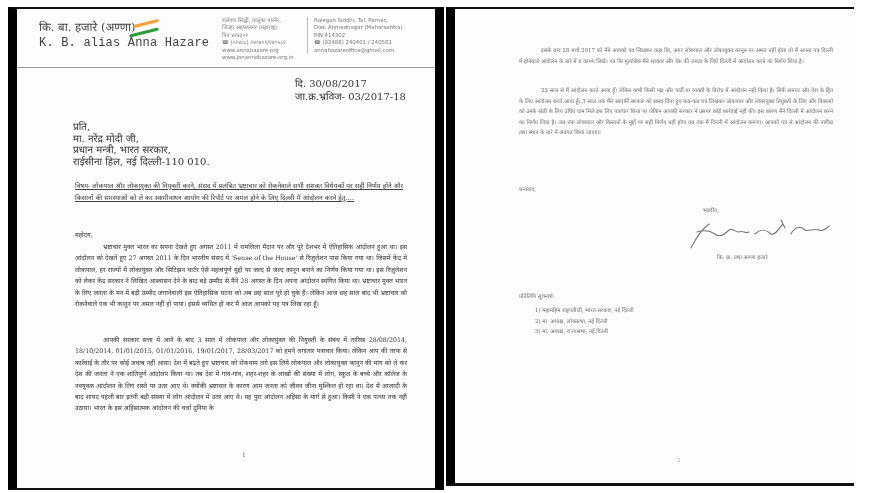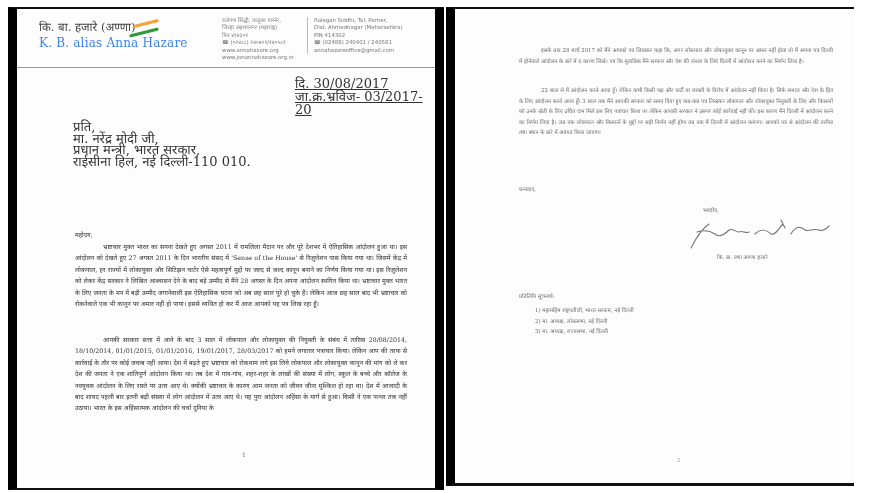--- a/index.html
+++ b/index.html
@@ -10,32 +10,32 @@
   .page {
     position: absolute; background: #fdfdfe; overflow: hidden;
     border-top: 2px solid #111; border-bottom: 2px solid #111;
   }
   .page-left { left: 8px; top: 7px; width: 418px; height: 479px; border-left: 9px solid #000; border-right: 9px solid #000; }
   .page-right { left: 446px; top: 7px; width: 399px; height: 474px; border-left: 9px solid #000; border-bottom: 3px solid #111; }
 
   
   .lh { position: absolute; left: 0; top: 0; width: 100%; height: 58px; border-bottom: 1px solid #9a9a9a; }
   .lh-name-hi { position: absolute; left: 22px; top: 10px; font-size: 11.5px; color: #444; }
-  .lh-name-en { position: absolute; left: 22px; top: 27px; font-size: 12px; color: #3b82f6; letter-spacing: 0.2px; }
+  .lh-name-en { position: absolute; left: 22px; top: 27px; font-size: 12px; color: #404040; letter-spacing: 0.2px; font-family: Liberation Mono, monospace; }
   .flag { position: absolute; left: 110px; top: 9px; width: 34px; height: 22px; }
   .flag span { position: absolute; height: 3px; border-radius: 2px; transform: rotate(-14deg); }
   .flag .saffron { left: 6px; top: 4px; width: 26px; background: #f4a33a; }
   .flag .green { left: 2px; top: 13px; width: 30px; background: #2f9a3c; }
   .lh-addr { position: absolute; top: 8px; font-family: "DejaVu Sans", sans-serif; font-size: 5.4px; line-height: 7.4px; color: #777; white-space: nowrap; }
   .lh-addr-hi { left: 205px; }
   .lh-addr-en { left: 290px; padding-left: 6px; border-left: 1px solid #bbb; }
 
-  .date-block { position: absolute; left: 278px; top: 68px; font-size: 13px; line-height: 13px; color: #333; text-decoration: underline; }
+  .date-block { position: absolute; left: 278px; top: 68px; font-size: 10px; line-height: 13px; color: #333; }
 
-  .addr-block { position: absolute; left: 56px; top: 112px; font-size: 13px; line-height: 11.5px; color: #333; }
+  .addr-block { position: absolute; left: 56px; top: 112px; font-size: 10px; line-height: 11.5px; color: #333; }
   .addr-block .bold { font-weight: normal; }
 
   .subject { position: absolute; left: 58px; top: 172px; width: 332px; font-size: 6.6px; line-height: 11.5px; color: #333; }
   .subject span { text-decoration: underline; text-decoration-color: #444; }
 
   .body-text { position: absolute; left: 58px; width: 332px; font-size: 6.3px; line-height: 11.4px; color: #333; text-align: justify; }
   .salutation { top: 220px; }
   .para1 { top: 232px; text-indent: 28px; }
   .para2 { top: 325px; text-indent: 28px; }
 
@@ -76,30 +76,33 @@
       <div>Ralegan Siddhi, Tal. Parner,</div>
       <div>Dist. Ahmednagar (Maharashtra)</div>
       <div>PIN 414302</div>
       <div>☎ (02488) 240401 / 240581</div>
       <div>annahazareoffice@gmail.com</div>
     </div>
   </div>
 
   <div class="date-block">
     <div>दि. 30/08/2017</div>
-    <div>जा.क्र.भ्रविज- 03/2017-20</div>
+    <div>जा.क्र.भ्रविज- 03/2017-18</div>
   </div>
 
   <div class="addr-block">
     <div>प्रति,</div>
     <div class="bold">मा. नरेंद्र मोदी जी,</div>
     <div>प्रधान मन्त्री, भारत सरकार,</div>
     <div>राईसीना हिल, नई दिल्ली-110 010.</div>
   </div>
 
+  <div class="subject">
+    <span>विषय- लोकपाल और लोकायुक्त की नियुक्ती करने, संसद में प्रलंबित भ्रष्टाचार को रोकनेवाले सभी सशक्त विधेयकों पर सही निर्णय होने और किसानों की समस्याओं को ले कर स्वामीनाथन आयोग की रिपोर्ट पर अमल होने के लिए दिल्ली में आंदोलन करने हेतु....</span>
+  </div>
 
   <div class="body-text salutation">महोदय,</div>
   <div class="body-text para1">भ्रष्टाचार मुक्त भारत का सपना देखते हुए अगस्त 2011 में रामलिला मैदान पर और पूरे देशभर में ऐतिहासिक आंदोलन हुआ था। इस आंदोलन को देखते हुए 27 अगस्त 2011 के दिन भारतीय संसद में 'Sense of the House' से रिज़ुलेशन पास किया गया था। जिसमें केंद्र में लोकपाल, हर राज्यों में लोकायुक्त और सिटिझन चार्टर ऐसे महत्वपूर्ण मुद्दों पर जल्द से जल्द कानून बनाने का निर्णय किया गया था। इस रिज़ुलेशन को लेकर केंद्र सरकार ने लिखित आश्वासन देने के बाद बड़े उम्मीद से मैंने 28 अगस्त के दिन अपना आंदोलन स्थगित किया था। भ्रष्टाचार मुक्त भारत के लिए जनता के मन में बड़ी उम्मीद जगानेवाली इस ऐतिहासिक घटना को अब छह साल पूरे हो चुके हैं। लेकिन आज छह साल बाद भी भ्रष्टाचार को रोकनेवाले एक भी कानून पर अमल नहीं हो पाया। इससे व्यथित हो कर मैं आज आपको यह पत्र लिख रहा हूँ।</div>
   <div class="body-text para2">आपकी सरकार सत्ता में आने के बाद 3 साल में लोकपाल और लोकायुक्त की नियुक्ती के संबंध में तारिख 28/08/2014, 18/10/2014, 01/01/2015, 01/01/2016, 19/01/2017, 28/03/2017 को हमने लगातार पत्राचार किया। लेकिन आप की तरफ से कार्रवाई के तौर पर कोई जवाब नहीं आया। देश में बढ़ते हुए भ्रष्टाचार को रोकथाम लगे इस लिये लोकपाल और लोकायुक्त कानून की मांग को ले कर देश की जनता ने एक शांतिपूर्ण आंदोलन किया था। तब देश में गांव-गांव, शहर-शहर के लाखों की संख्या में लोग, स्कूल के बच्चे और कॉलेज के नवयुवक आंदोलन के लिए रास्ते पर उतर आए थे। क्योंकी भ्रष्टाचार के कारण आम जनता को जीवन जीना मुश्किल हो रहा था। देश में आजादी के बाद शायद पहली बार इतनी बड़ी संख्या में लोग आंदोलन में उतर आए थे। यह पुरा आंदोलन अहिंसा के मार्ग से हुआ। किसी ने एक पत्थर तक नहीं उठाया। भारत के इस अहिंसात्मक आंदोलन की चर्चा दुनिया के</div>
 
   <div class="pagenum">1</div>
 </div>
 
 <div class="page page-right">
   <div class="rp-text rp-p1">इसके बाद 28 मार्च 2017 को मैंने आपको पत्र लिखकर कहा कि, अगर लोकपाल और लोकायुक्त कानून पर अमल नहीं होता तो मैं अपना पत्र दिल्ली में होनेवाले आंदोलन के बारे में व कारण लिखे। पत्र कि मुताबिक मैंने सरकार और देश की जनता के लिये दिल्ली में आंदोलन करने का निर्णय लिया है।</div>

